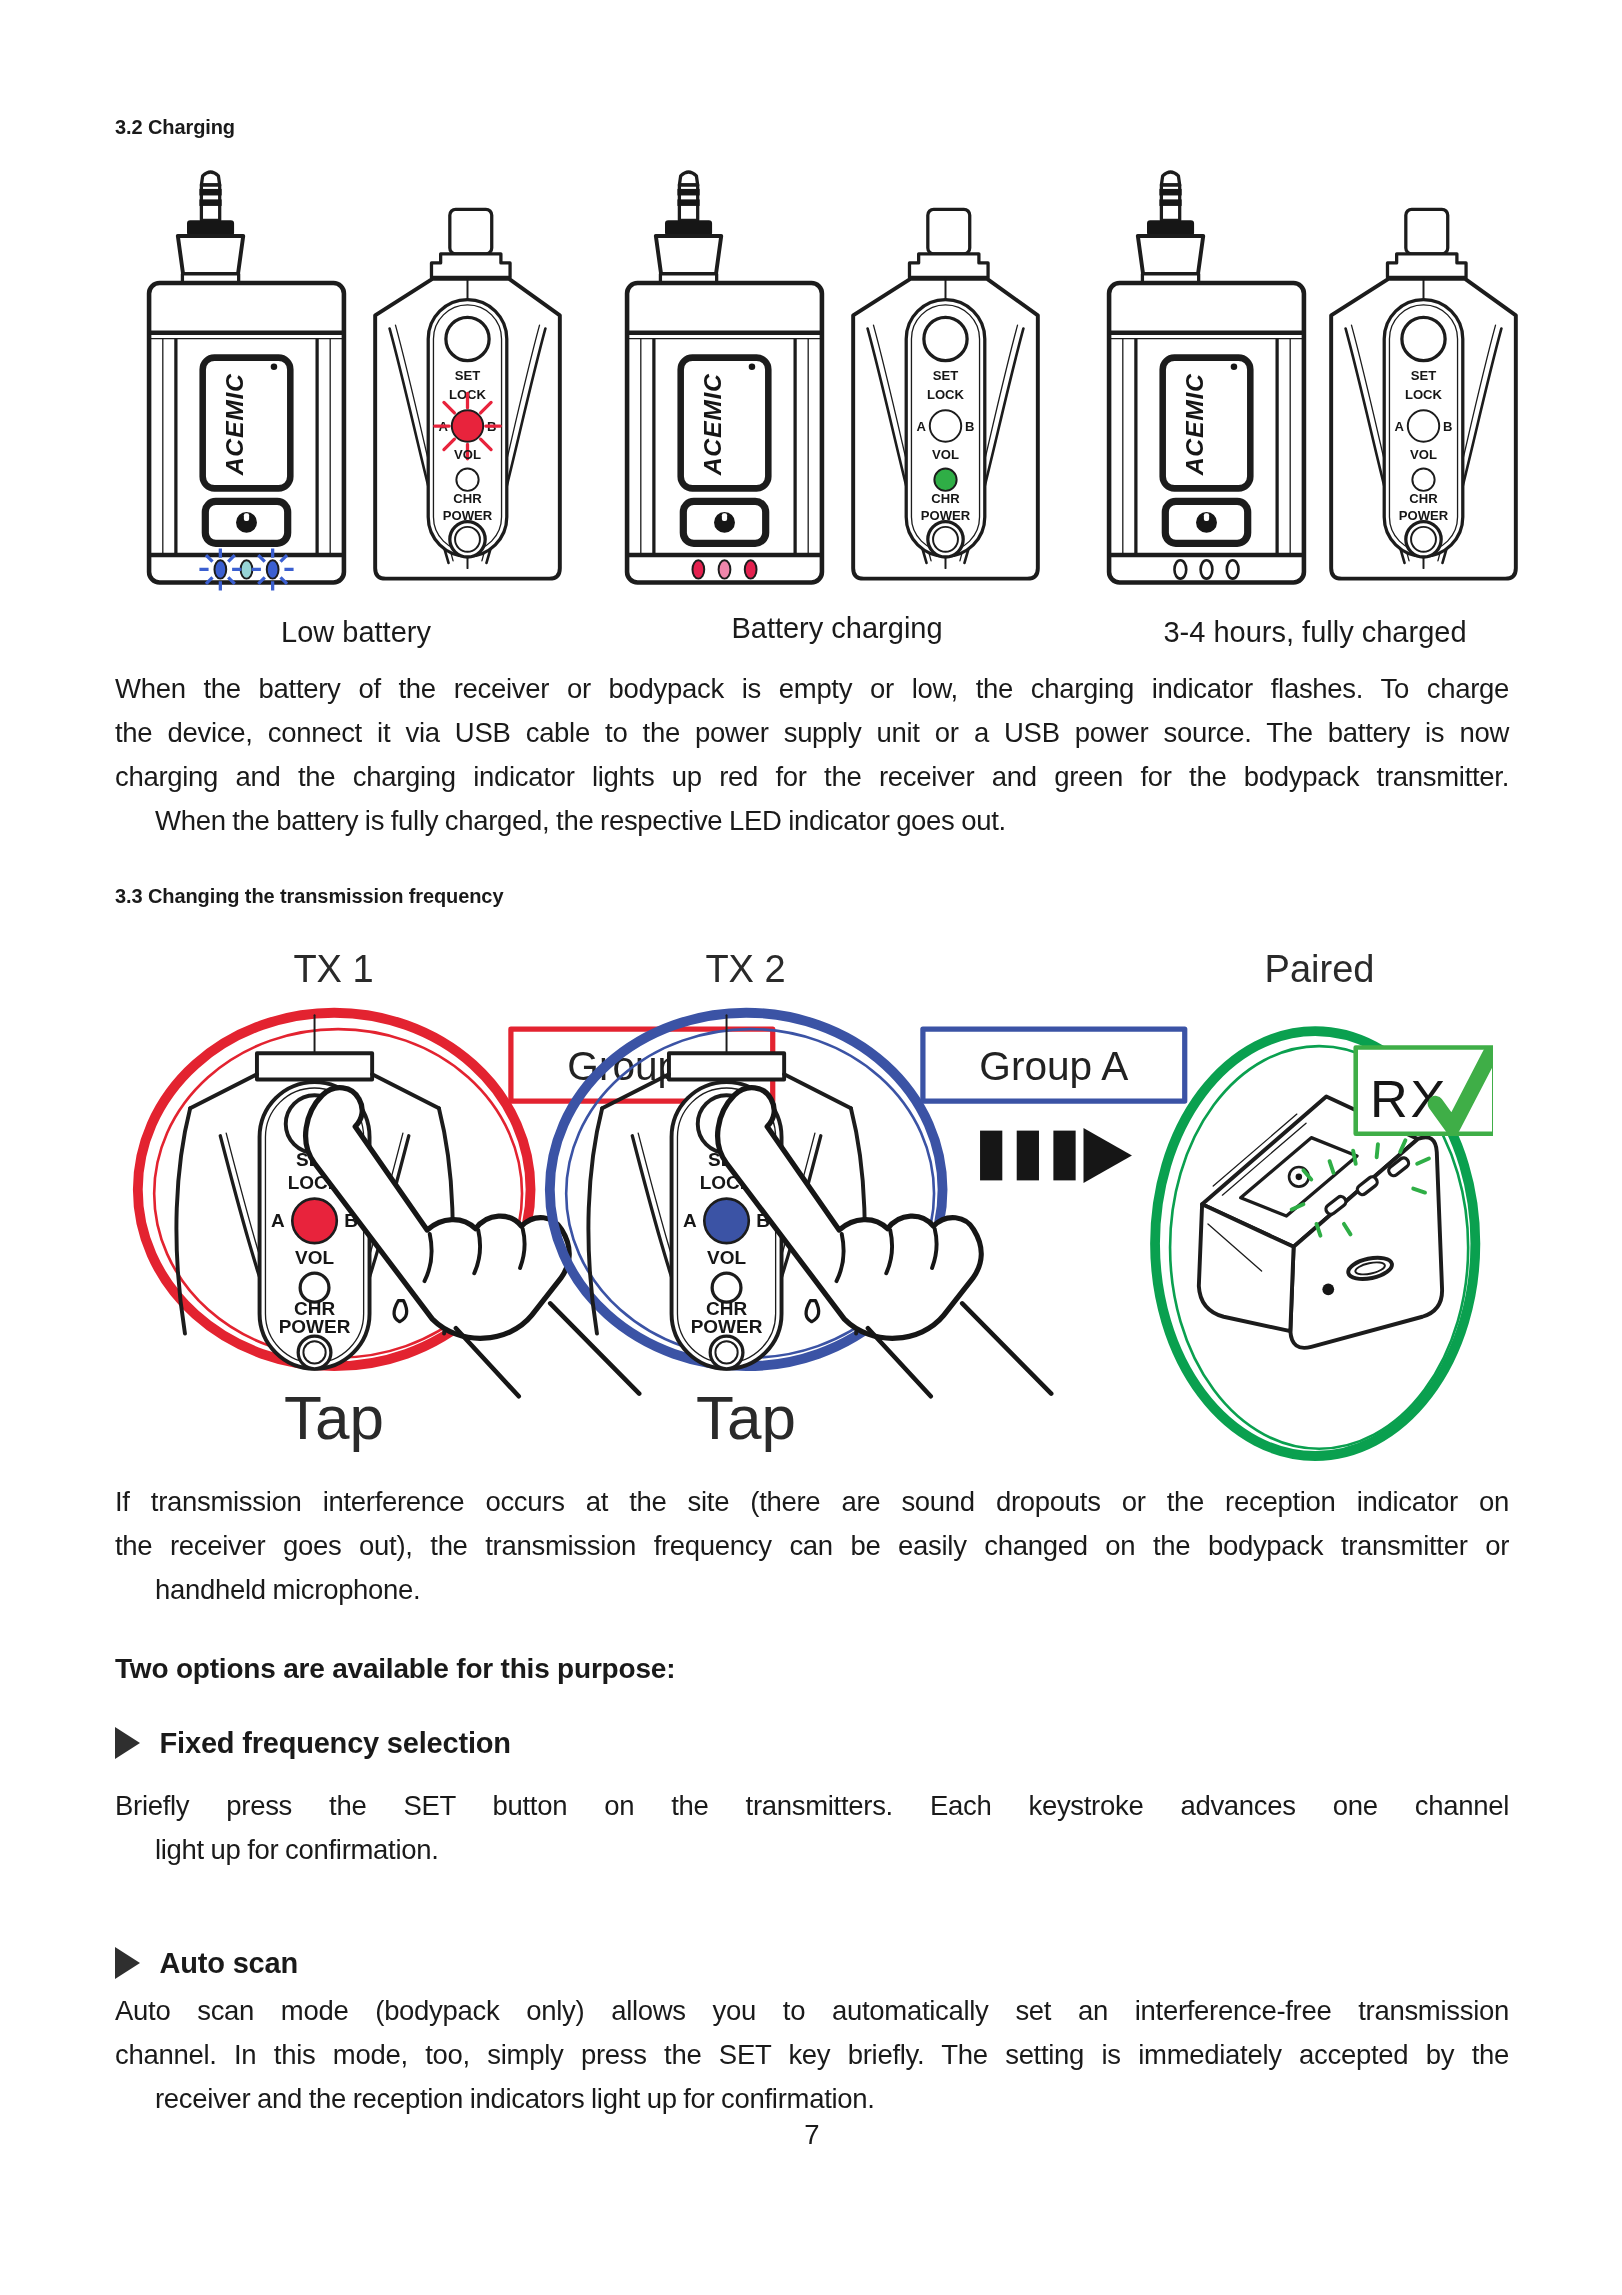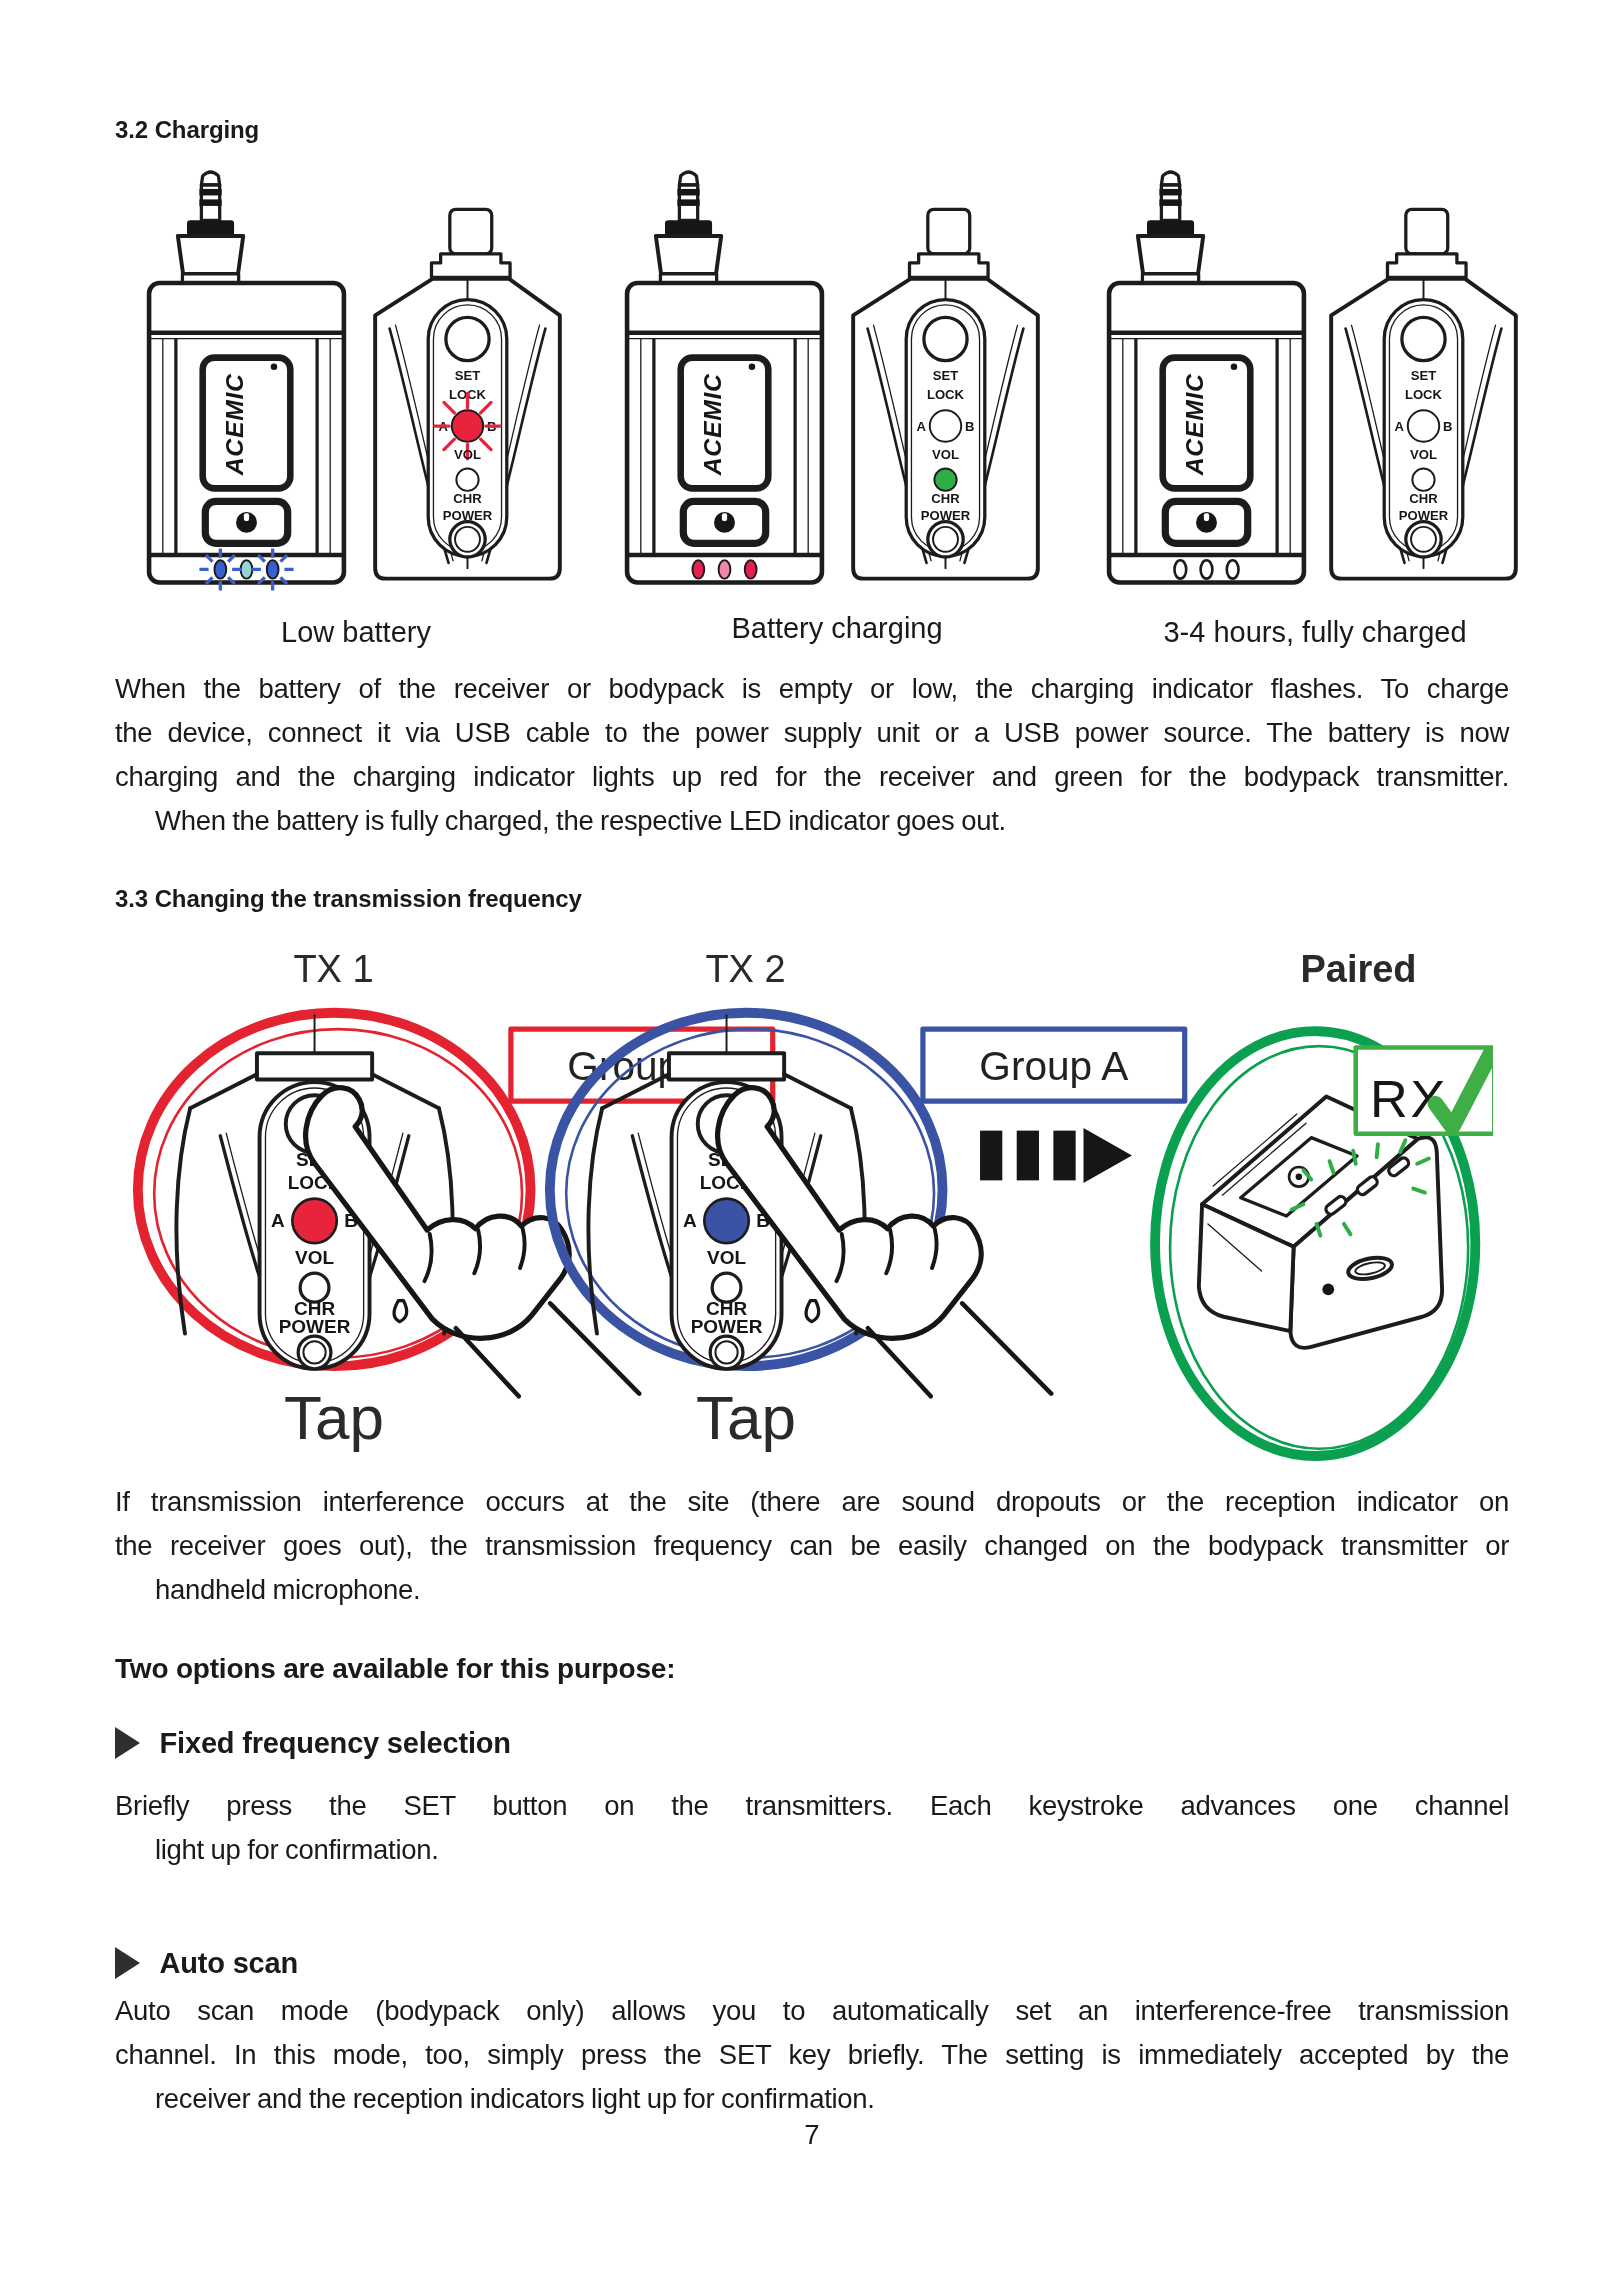--- a/index.html
+++ b/index.html
@@ -1,19 +1,19 @@
 <!DOCTYPE html>
 <html style="font-size:10.5px"><head>
 <meta charset="utf-8">
 <style>
   html,body{margin:0;padding:0;background:#ffffff;}
   .page{position:relative;width:1622px;height:2295px;background:#ffffff;overflow:hidden;
         font-family:"Liberation Sans",sans-serif;color:#1a1a1a;}
   .abs{position:absolute;}
-  .h{font-size:24px;font-weight:700;letter-spacing:-0.1px;white-space:nowrap;}
+  .h{font-size:20px;font-weight:700;letter-spacing:-0.1px;white-space:nowrap;}
   .t42{font-size:27.5px;line-height:44px;letter-spacing:-0.3px;word-spacing:-0.7px;}
   .t42 .jl{text-align:justify;text-align-last:justify;height:44px;}
   .t42 .ll{text-align:left;height:44px;margin-left:40px;}
   .cap{font-size:29px;text-align:center;white-space:nowrap;}
   .figtitle{font-size:38px;text-align:center;color:#2a2a2a;white-space:nowrap;}
   .tap{font-size:62px;text-align:center;color:#2a2a2a;white-space:nowrap;}
   .boldline{font-size:28px;font-weight:700;letter-spacing:-0.2px;white-space:nowrap;}
   .bullet{display:flex;align-items:center;height:44px;}
   .tri{width:0;height:0;border-top:16.4px solid transparent;border-bottom:16.4px solid transparent;
        border-left:25px solid #2f2f2f;margin-right:19.6px;}
@@ -239,21 +239,21 @@
     <div class="jl">When the battery of the receiver or bodypack is empty or low, the charging indicator flashes. To charge</div>
     <div class="jl">the device, connect it via USB cable to the power supply unit or a USB power source. The battery is now</div>
     <div class="jl">charging and the charging indicator lights up red for the receiver and green for the bodypack transmitter.</div>
     <div class="ll">When the battery is fully charged, the respective LED indicator goes out.</div>
   </div>
 
   <div class="abs h" style="left:115px;top:885px;">3.3 Changing the transmission frequency</div>
 
   <div class="abs figtitle" style="left:170px;top:948px;width:327px;">TX 1</div>
   <div class="abs figtitle" style="left:582px;top:948px;width:327px;">TX 2</div>
-  <div class="abs figtitle" style="left:1195px;top:948px;width:327px;font-weight:bold;">Paired</div>
+  <div class="abs figtitle" style="left:1156px;top:948px;width:327px;">Paired</div>
 
   <svg class="abs" style="left:92px;top:993px;" width="720" height="406" viewBox="0 0 1100 620">
     <g fill="none" stroke-linejoin="round" stroke-linecap="round">
       <ellipse cx="370" cy="300" rx="300" ry="270" stroke-width="15" stroke="#e32330"></ellipse>
       <ellipse cx="376" cy="306" rx="281" ry="251" stroke-width="4" stroke="#e32330"></ellipse>
       <g stroke="#1c1c1c" fill="#ffffff">
         <line x1="340" y1="34" x2="340" y2="92" stroke-width="3"></line>
         <rect x="252" y="92" width="176" height="40" stroke-width="6"></rect>
         <path d="M150,176 L252,124 M428,124 L530,176" stroke-width="6" fill="none"></path>
         <path d="M150,176 C128,262 120,382 142,520" stroke-width="6" fill="none"></path>

